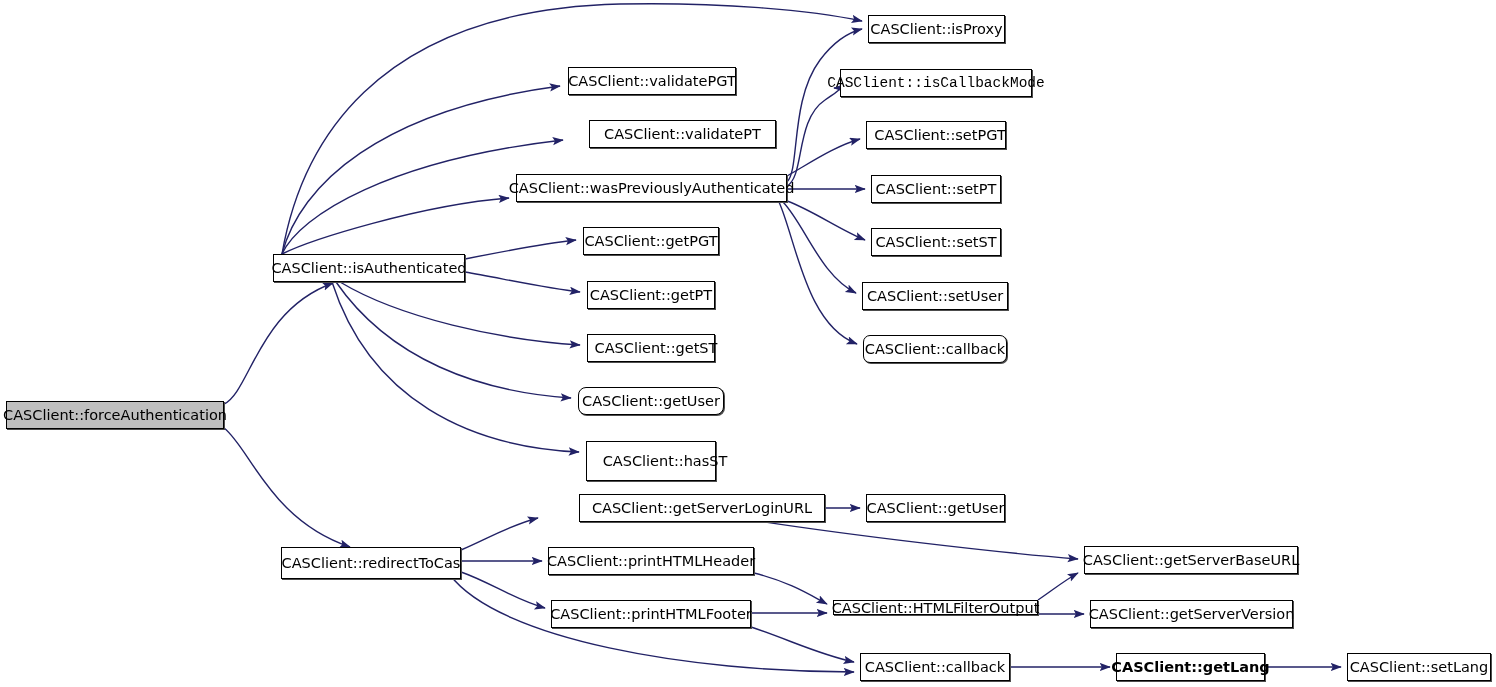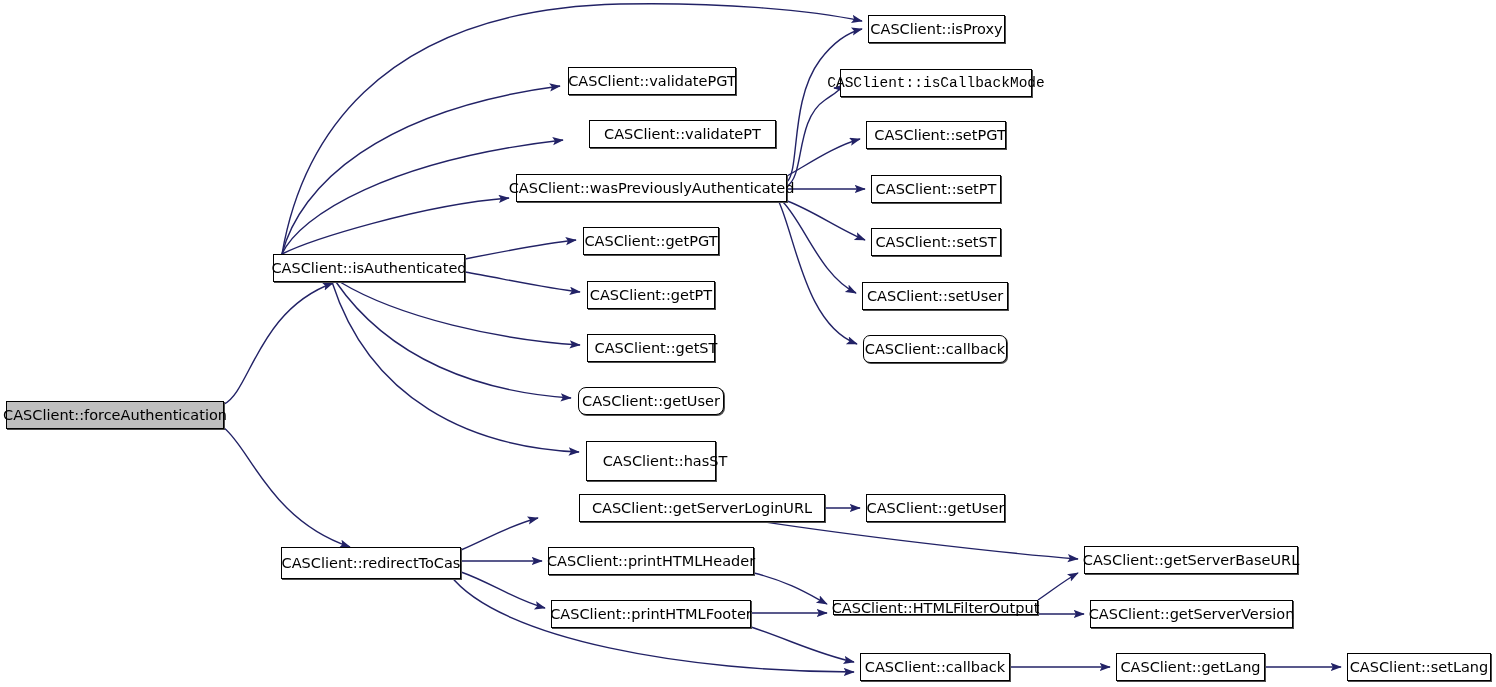--- a/index.html
+++ b/index.html
@@ -137,20 +137,20 @@
       </div>
       <div class="node" style="left: 833px; top: 600px; width: 205px; height: 15px;">
         <span>CASClient::HTMLFilterOutput</span>
       </div>
       <div class="node" style="left: 1090px; top: 600px; width: 203px; height: 28px;">
         <span>CASClient::getServerVersion</span>
       </div>
       <div class="node" style="left: 860px; top: 653px; width: 150px; height: 28px;">
         <span>CASClient::callback</span>
       </div>
-      <div class="node" style="left: 1116px; top: 653px; width: 149px; height: 28px;">
+      <div class="node" style="left: 1116px; top: 653px; width: 149px; height: 28px; font-weight: bold;">
         <span>CASClient::getLang</span>
       </div>
       <div class="node" style="left: 1347px; top: 653px; width: 144px; height: 28px;">
         <span>CASClient::setLang</span>
       </div>
     </div>
 </div>
 
 </body></html>

